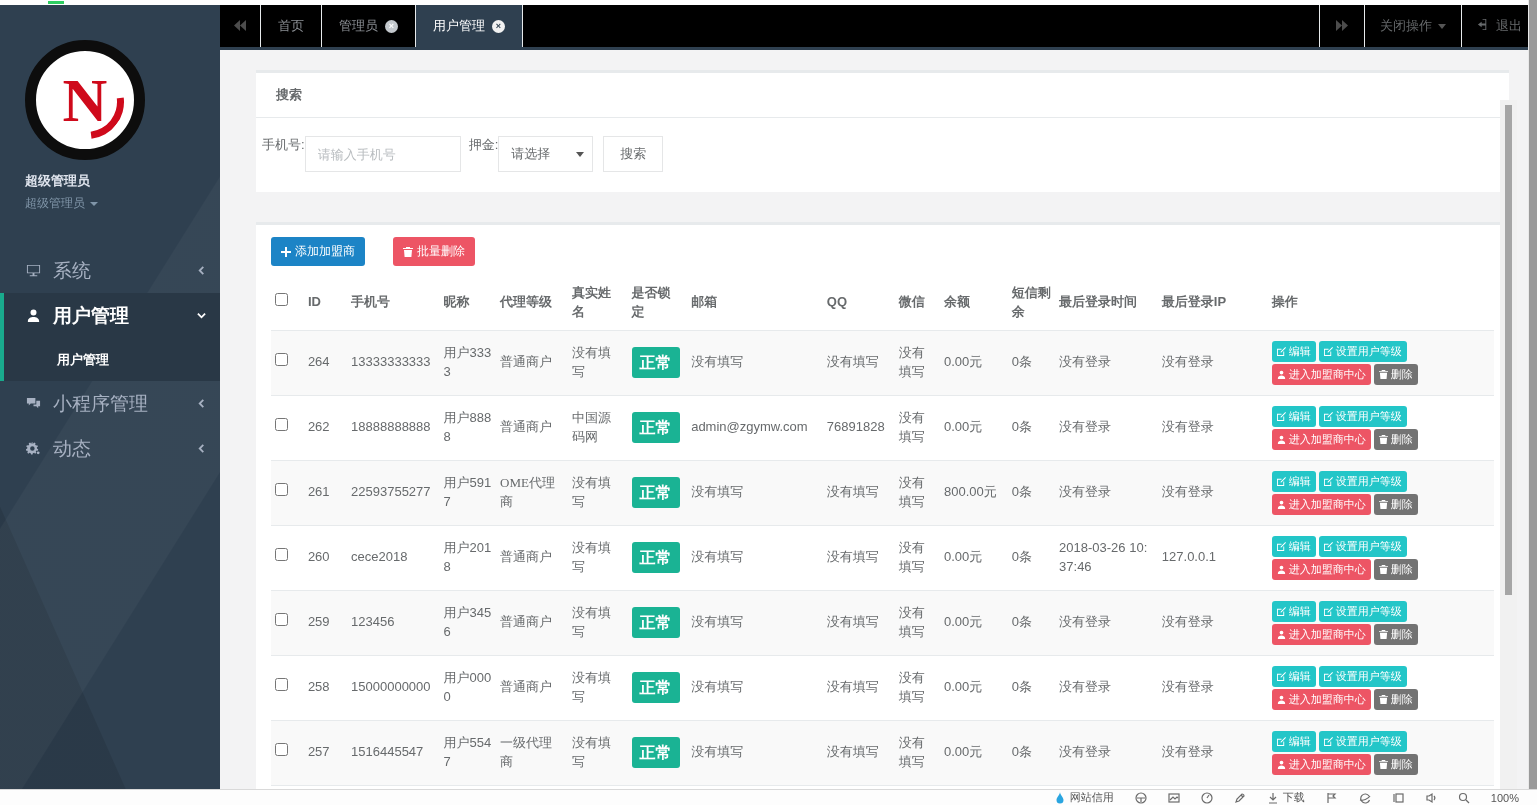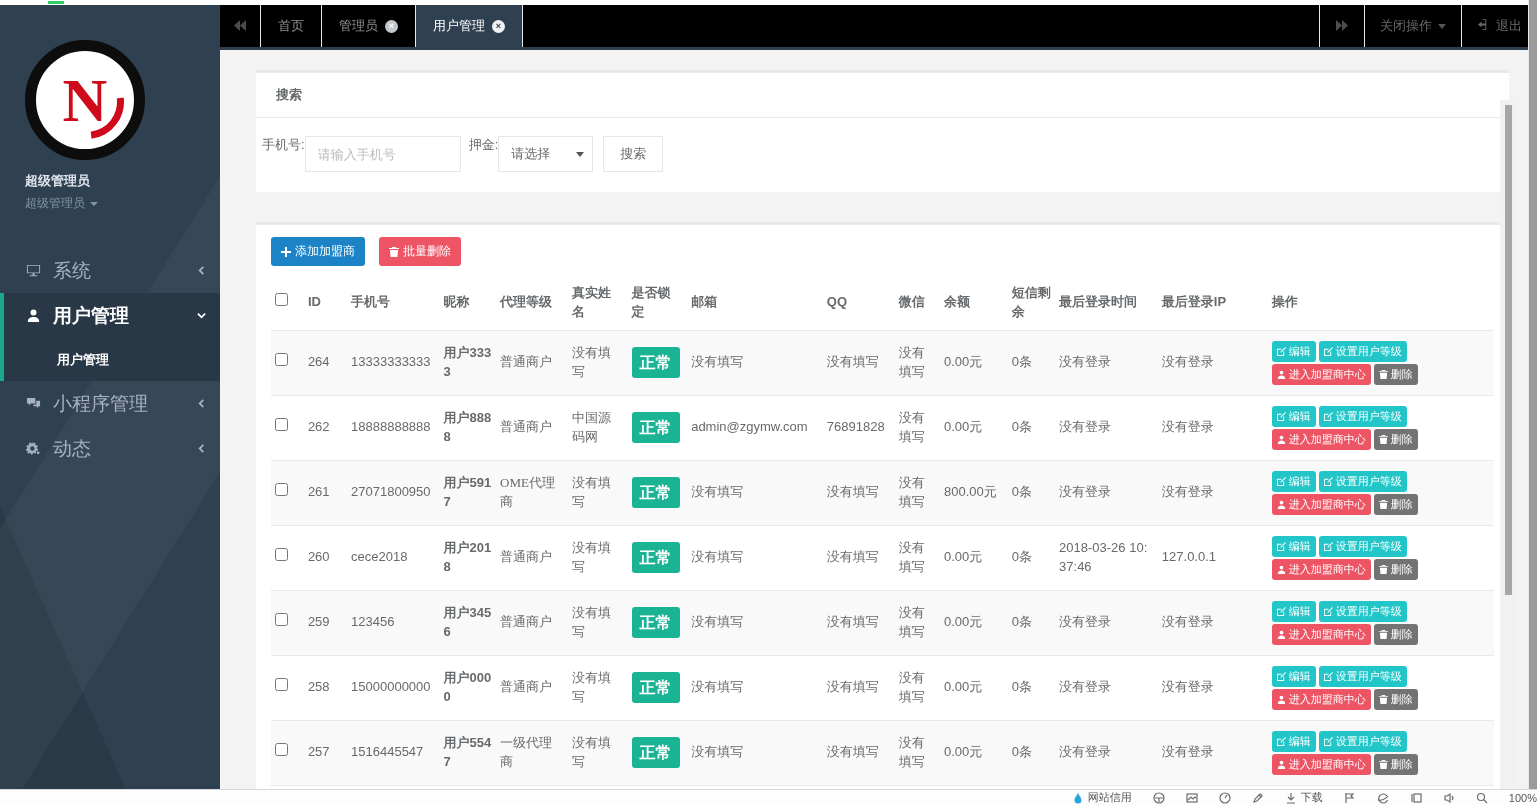--- a/index.html
+++ b/index.html
@@ -66,49 +66,49 @@
   .field { display:flex; flex-direction:row; }
   .field label { font-size:13px; color:#676a6c; margin-bottom:6px; }
   .text-input { width:156px; height:36px; border:1px solid #e5e6e7; padding:0 12px; font-size:13px; color:#676a6c; outline:none; }
   .text-input::placeholder { color:#b8bcbf; }
   .select-box { width:95px; height:36px; border:1px solid #e5e6e7; background:#fff; display:flex; align-items:center;
     justify-content:space-between; padding:0 8px 0 12px; color:#676a6c; cursor:pointer; }
   .select-caret { width:0; height:0; border-left:4px solid transparent; border-right:4px solid transparent; border-top:5px solid #555; }
   .btn-plain { height:36px; padding:0 16px; background:#fff; border:1px solid #e5e6e7; color:#676a6c; font-size:13px; cursor:pointer; margin-left:2px; }
 
   .table-panel { margin-top:30px; padding:12px 15px; }
-  .top-btns { display:flex; gap:14px; margin-bottom:10px; }
+  .top-btns { display:flex; gap:28px; margin-bottom:10px; }
   .btn { border:none; color:#fff; font-size:12px; padding:6px 10px; border-radius:3px; cursor:pointer; display:inline-flex; align-items:center; gap:4px; }
   .btn svg { width:10px; height:10px; fill:#fff; }
   .btn-blue { background:#1c84c6; }
   .btn-red  { background:#ed5565; }
 
   table.users { width:100%; border-collapse:collapse; table-layout:fixed; }
   .users th { text-align:left; font-weight:bold; color:#676a6c; padding:8px 4px; border-bottom:1px solid #e7eaec; font-size:13px; line-height:1.45; vertical-align:middle; }
   .users td { padding:8px 4px; border-bottom:1px solid #e7eaec; font-size:13px; line-height:1.45; vertical-align:middle; word-break:break-all; height:61px; }
   .users tr.stripe td { background:#f9f9f9; }
-  .c-check{width:32px;} .c-id{width:42px;} .c-phone{width:90px;} .c-nick{width:55px;font-weight:bold;}
+  .c-check{width:32px;} .c-id{width:42px;} .c-phone{width:90px;} .c-nick{width:55px;}
   .c-agent{width:70px;font-family:Liberation Serif, serif;} .c-real{width:58px;} .c-status{width:58px;} .c-email{width:132px;}
   .c-qq{width:70px;} .c-wechat{width:44px;} .c-balance{width:66px;} .c-sms{width:46px;}
   .c-time{width:100px;} .c-ip{width:107px;} .c-ops{width:220px;}
   .badge-ok { display:inline-block; background:#1ab394; color:#fff; font-weight:bold; padding:4px 8px; border-radius:3px; font-size:16px; }
   .ops-line { display:flex; gap:3px; margin:2px 0; }
   .mini-btn { border:none; color:#fff; font-size:11px; padding:3px 5px; border-radius:3px; cursor:pointer; display:inline-flex; align-items:center; gap:3px; white-space:nowrap; }
   .mini-btn svg { width:9px; height:9px; fill:#fff; flex:none; }
   .mb-teal { background:#23c6c8; } .mb-red { background:#ed5565; } .mb-orange { background:#737373; }
 
   
   .inner-scrollbar { position:absolute; top:50px; right:20px; width:17px; bottom:0; background:#f1f1f1; }
   .inner-thumb { position:absolute; top:5px; left:5px; width:7px; height:490px; background:#a6a6a6; }
   .outer-scrollbar { position:fixed; top:0; right:0; width:9px; height:789px; background:#e9e9e9; }
   .outer-thumb { position:absolute; top:0; left:1px; width:8px; height:789px; background:#9a9a9a; }
 
   
   .bottom-bar { height:16px; background:#fdfdfd; border-top:1px solid #d9d9d9; display:flex; align-items:center;
-    justify-content:flex-end; gap:21px; font-size:11px; color:#555; }
+    justify-content:flex-end; gap:21px; padding-right:18px; font-size:11px; color:#555; }
   .bb-item { display:flex; align-items:center; gap:4px; cursor:pointer; white-space:nowrap; }
   .bb-item svg { width:12px; height:12px; fill:none; stroke:#6b6b6b; stroke-width:1.2; }
   .bb-droplet svg { fill:#2aa5e0; stroke:none; }
 </style>
 </head>
 <body>
 
 <div class="top-strip">
   <div class="load-dash"></div>
 </div>
@@ -381,21 +381,21 @@
                         <path d="M3 0h4v1h3v1H0V1h3V0zM1 3h8l-.6 7H1.6L1 3z"></path>
                       </svg>
       <span class="t-del">删除</span>
     </button>
   </div>
 </td>
               </tr>
               <tr class="stripe">
                 <td class="c-check"><input type="checkbox" style=""></td>
                 <td class="c-id">261</td>
-                <td class="c-phone">27071800950</td>
+                <td class="c-phone">22593755277</td>
                 <td class="c-nick">用户5917</td>
                 <td class="c-agent">OME代理商</td>
                 <td class="c-real">没有填写</td>
                 <td class="c-status"><span class="badge-ok">正常</span></td>
                 <td class="c-email">没有填写</td>
                 <td class="c-qq">没有填写</td>
                 <td class="c-wechat">没有填写</td>
                 <td class="c-balance">800.00元</td>
                 <td class="c-sms">0条</td>
                 <td class="c-time">没有登录</td>

